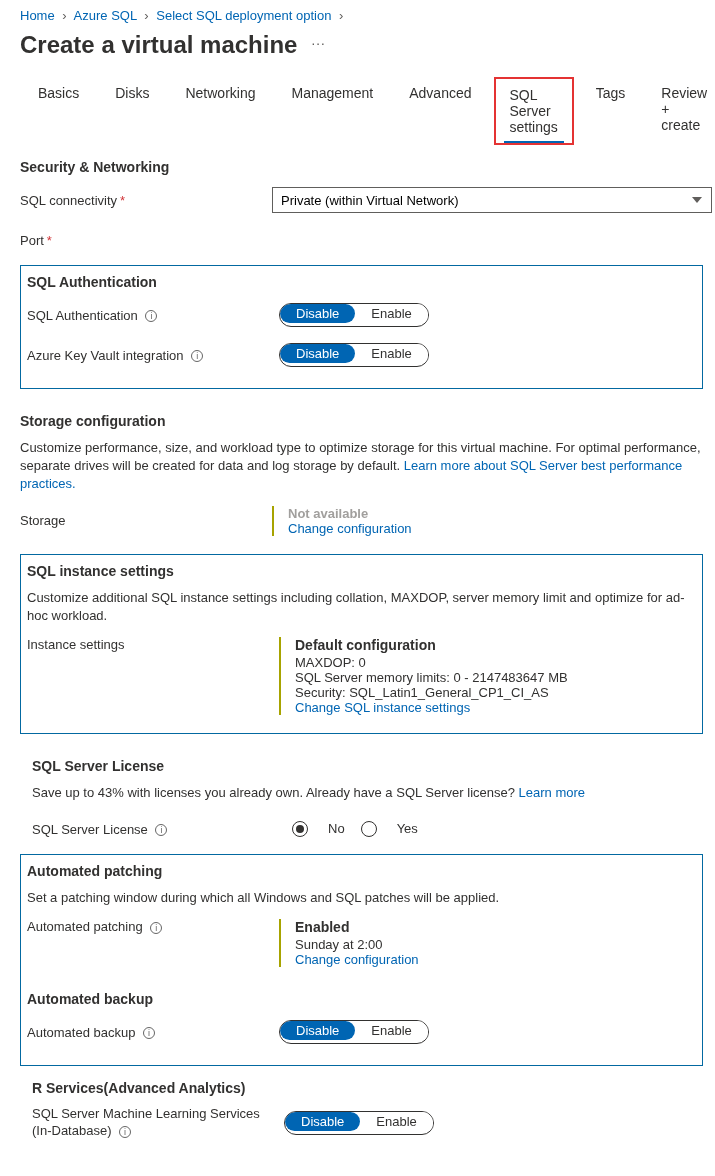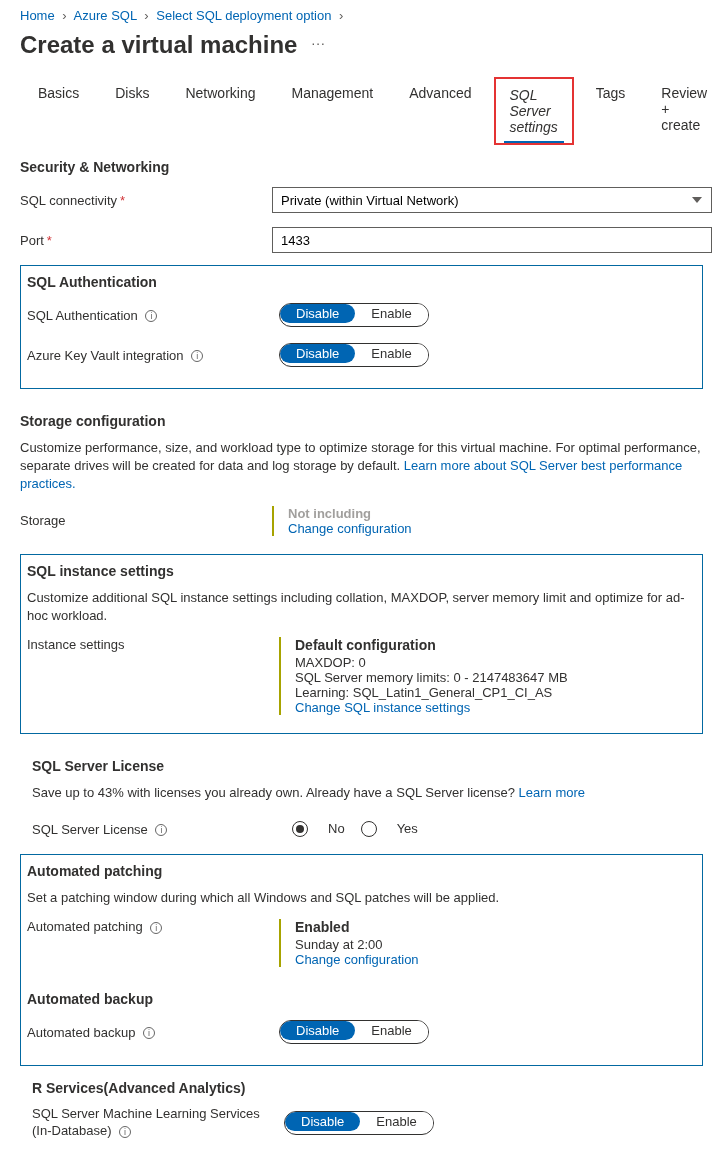--- a/index.html
+++ b/index.html
@@ -18,21 +18,21 @@
   h1.page-title { font-size: 24px; font-weight: 600; margin: 4px 0 18px 0; display: inline-block;}
   .ellipsis { color:#605e5c; margin-left:10px; font-size:14px; vertical-align: 5px;}
   .tabs { display: flex; gap: 8px; border-bottom: 0; margin-bottom: 12px; margin-left:4px;}
   .tab {
     padding: 8px 14px;
     font-size: 14px;
     color: #323130;
     cursor: pointer;
     position: relative;
   }
-  .tab.active { font-weight: 400; font-style: italic; }
+  .tab.active { font-weight: 400; }
   .tab.active::after {
     content: '';
     position: absolute;
     left: 8px; right: 8px; bottom: 0;
     height: 2px;
     background: #0065b3;
   }
   .tab-highlight {
     border: 2px solid #e43333;
     padding: 0;
@@ -185,23 +185,20 @@
   <div class="value select-wrap">
     <select class="azure-select">
       <option>Private (within Virtual Network)</option>
     </select>
   </div>
 </div>
 <div class="row">
   <div class="label">
     <span>Port</span><span class="req">*</span>
   </div>
-  <div class="value">
-    <input class="azure-input" value="1433" style="">
-  </div>
 </div>
 
 
 <div class="highlight-box">
   <div class="section-title cursor-caret" style="margin-top:0;">SQL Authentication</div>
   <div class="row">
     <div class="label">
       <span>SQL Authentication</span>
       <span class="info-icon">i</span>
     </div>
@@ -227,36 +224,36 @@
 </div>
 
 
 <div class="section-title gap-big">Storage configuration</div>
 <p class="desc">
   <span>Customize performance, size, and workload type to optimize storage for this virtual machine. For optimal performance, separate drives will be created for data and log storage by default. </span><a>Learn more about SQL Server best performance practices.</a>
 </p>
 <div class="row">
   <div class="label">Storage</div>
   <div class="value side-block">
-    <div class="muted">Not including</div>
+    <div class="muted">Not available</div>
     <a>Change configuration</a>
   </div>
 </div>
 
 
 <div class="highlight-box" style="margin-top:18px;">
   <div class="section-title" style="margin-top:0;">SQL instance settings</div>
   <p class="desc">Customize additional SQL instance settings including collation, MAXDOP, server memory limit and optimize for ad-hoc workload.</p>
   <div class="row" style="align-items:flex-start;">
     <div class="label">Instance settings</div>
     <div class="value side-block">
       <div class="heading">Default configuration</div>
       <div>MAXDOP: 0</div>
       <div>SQL Server memory limits: 0 - 2147483647 MB</div>
-      <div>Learning: SQL_Latin1_General_CP1_CI_AS</div>
+      <div>Security: SQL_Latin1_General_CP1_CI_AS</div>
       <a>Change SQL instance settings</a>
     </div>
   </div>
 </div>
 
 
 <div style="padding: 0 12px;">
   <div class="section-title gap-big">SQL Server License</div>
   <p class="desc">
     <span>Save up to 43% with licenses you already own. Already have a SQL Server license? </span><a>Learn more</a>

